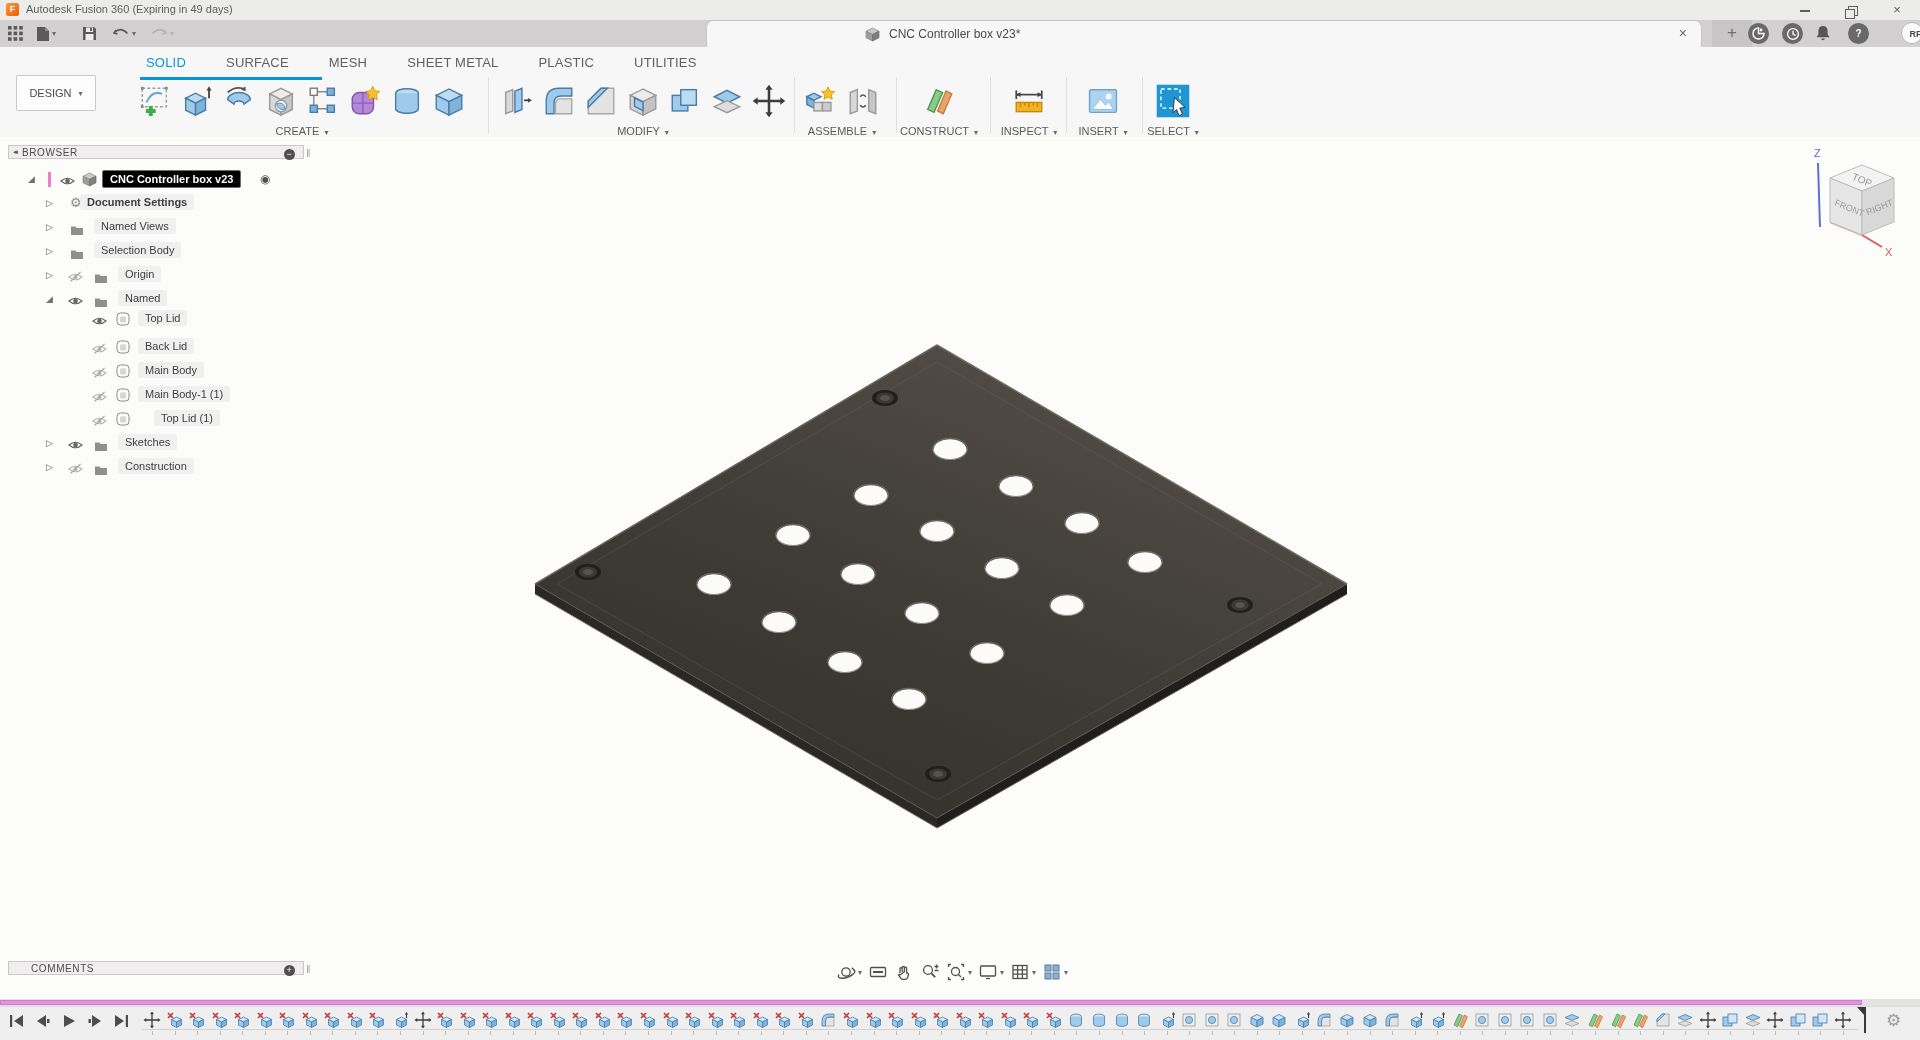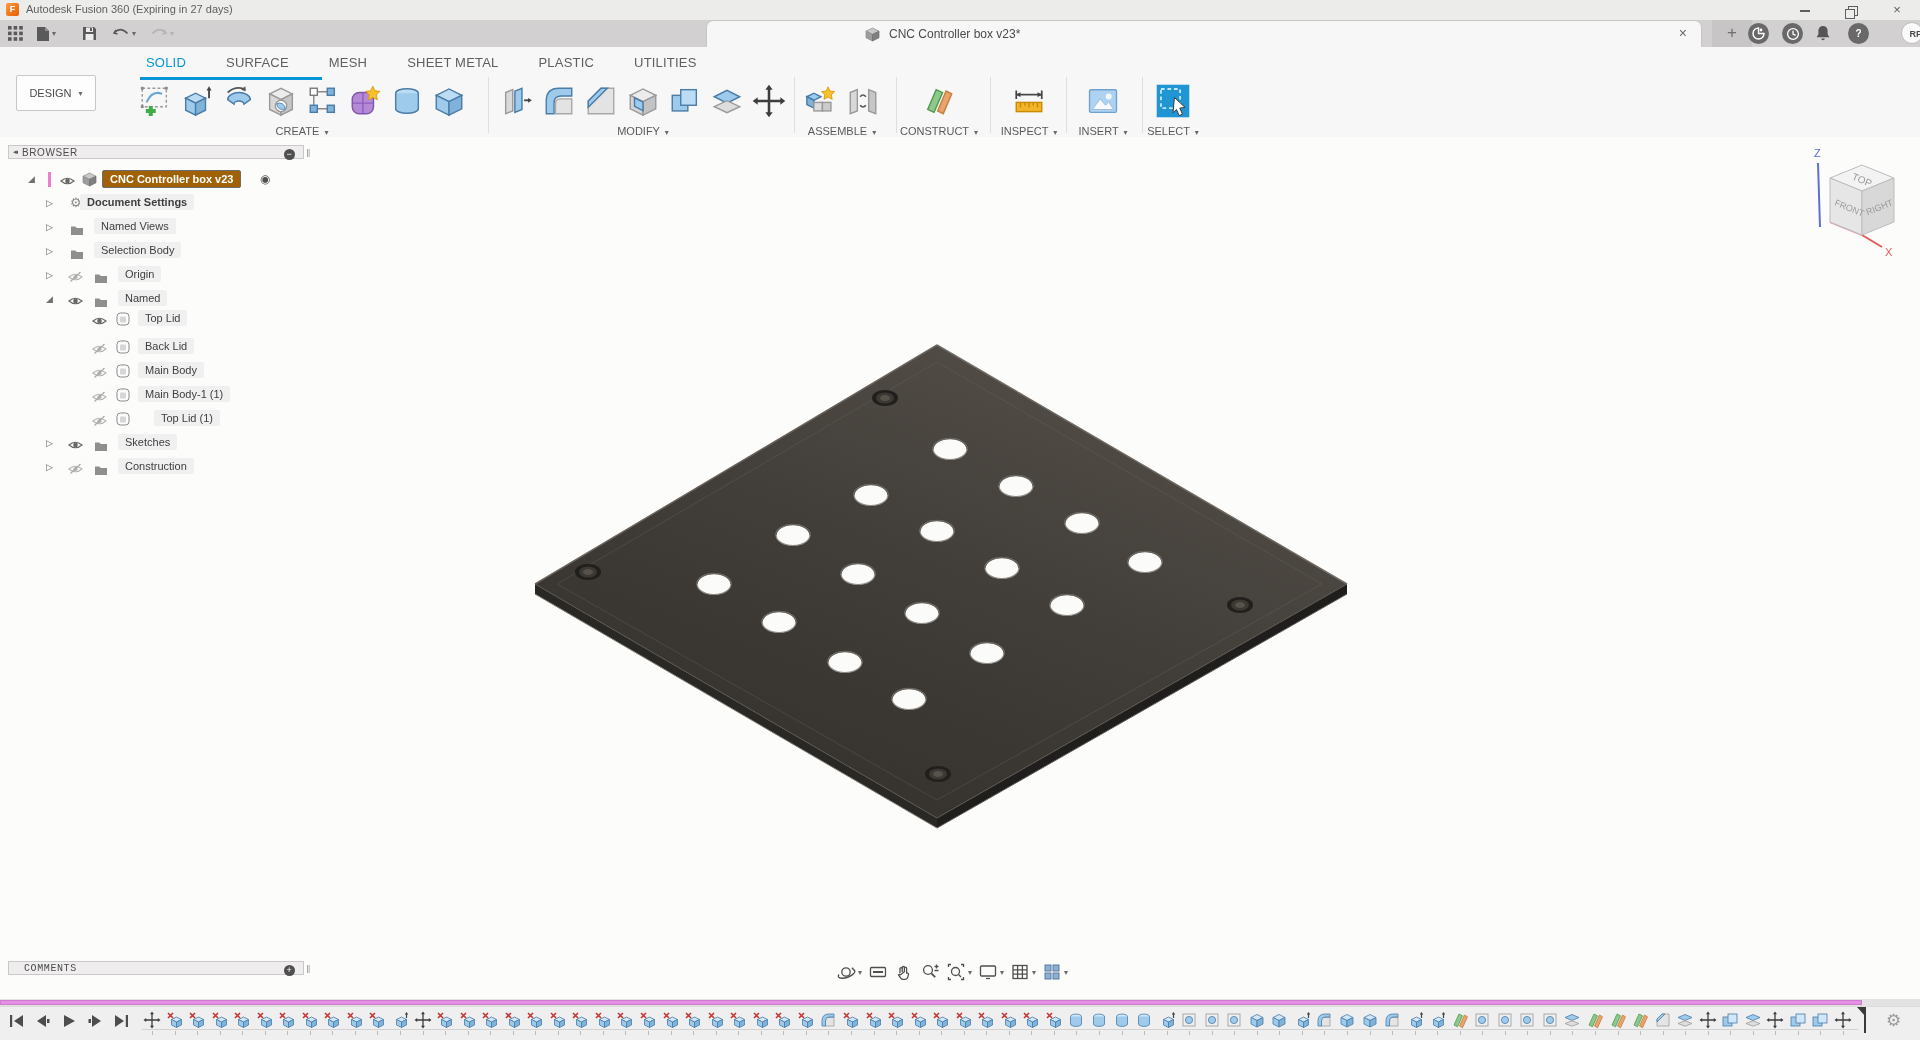--- a/index.html
+++ b/index.html
@@ -54,21 +54,21 @@
   .ph-collapse{margin:0 6px 0 4px;font-size:7px;color:#5f5f5f;letter-spacing:-2px;}
   .ph-circle{position:absolute;right:8px;top:3px;width:11px;height:11px;border-radius:50%;background:#4f4f4f;color:#fff;
     font-size:9px;line-height:10px;text-align:center;}
   .ph-grip{position:absolute;right:-8px;top:2px;color:#9a9a9a;font-size:10px;}
   #browser-rows{position:absolute;left:8px;top:31px;width:300px;}
   .brow{position:absolute;left:0;height:24px;width:300px;}
   .brow span{position:absolute;}
   .exp{font-size:9px;color:#5c5c5c;top:6px;}
   .exp.open{color:#707070;}
   .pill{font-size:11px;color:#3e3e3e;background:#f1f0f0;padding:2px 7px;border-radius:2px;top:2px;white-space:nowrap;}
-  .pill.sel{background:#a16207;color:#fff;border:1px solid #6d6d6d;font-weight:bold;}
+  .pill.sel{background:#000000;color:#fff;border:1px solid #6d6d6d;font-weight:bold;}
   .pinkbar{width:3px;height:15px;background:#ec7fc9;top:4px;}
   .radio{font-size:12px;color:#4f4f4f;top:4px;}
   .geari{font-size:13px;color:#8a8a8a;top:3px;}
   
   
   #navbar{position:absolute;left:836px;top:962px;display:flex;align-items:center;gap:6px;}
   .navbtn{display:flex;align-items:center;}
   
   #scrollstrip{position:absolute;left:0;top:999px;width:1920px;height:7px;background:#e3e2e2;}
   #scrollfill{position:absolute;left:0;top:1px;width:1862px;height:5px;background:#e590e5;border:1px solid #cf7ccf;box-sizing:border-box;}
@@ -82,21 +82,21 @@
   #tl-baseline{position:absolute;left:142px;top:1029px;width:1716px;height:1px;background:#d2d2d2;}
   #playhead-line{position:absolute;left:1864px;top:1007px;width:2px;height:26px;background:#3a3a3a;}
   #playhead-flag{position:absolute;left:1857px;top:1007px;width:0;height:0;border-top:9px solid #3a3a3a;border-left:8px solid transparent;}
   #tl-gear{position:absolute;left:1886px;top:1011px;font-size:17px;color:#9b9b9b;line-height:20px;}
 </style>
 </head>
 <body>
 
 <div id="titlebar">
   <div id="fusion-logo">F</div>
-  <div id="app-title">Autodesk Fusion 360 (Expiring in 27 days)</div>
+  <div id="app-title">Autodesk Fusion 360 (Expiring in 49 days)</div>
   <div class="wctl" id="win-min">
       <div class="bar"></div>
     </div>
   <div class="wctl" id="win-restore">
       <div class="sq"></div>
       <div class="sq sq2"></div>
     </div>
   <div class="wctl" id="win-close">×</div>
 </div>
 
@@ -626,21 +626,21 @@
             <path d="M2.5 10.5 L12.5 1" stroke="#a8a8a8" stroke-width="1.2"></path>
           </svg></span>
         <span style="left: 86px; top: 6px;"><svg width="14" height="11" viewBox="0 0 14 11">
             <path d="M1 1.5 h4.2 L6.8 3 H13 V10 H1 Z" fill="#8f8f8f"></path>
           </svg></span>
         <span class="pill" style="left: 110px;">Construction</span>
       </div>
     </div>
 
   <div class="panelhead" style="top:824px;">
-    <span style="margin-left:15px;font-family:Liberation Mono, monospace;">COMMENTS</span>
+    <span style="margin-left:22px;">COMMENTS</span>
     <span class="ph-circle">+</span>
     <span class="ph-grip">‖</span>
   </div>
 
   <div id="navbar" style="top:825px;">
       <div class="navbtn">
         <svg width="20" height="20" viewBox="0 0 20 20" fill="none" stroke="#4f4f4f" stroke-width="1.3" xmlns="http://www.w3.org/2000/svg">
           <circle cx="10" cy="10" r="4.2"></circle>
           <path d="M3 12.5 a8.8 3.5 -20 1 0 14 -5"></path>
           <circle cx="16.6" cy="6.6" r="1" fill="#4f4f4f" stroke="none"></circle>

